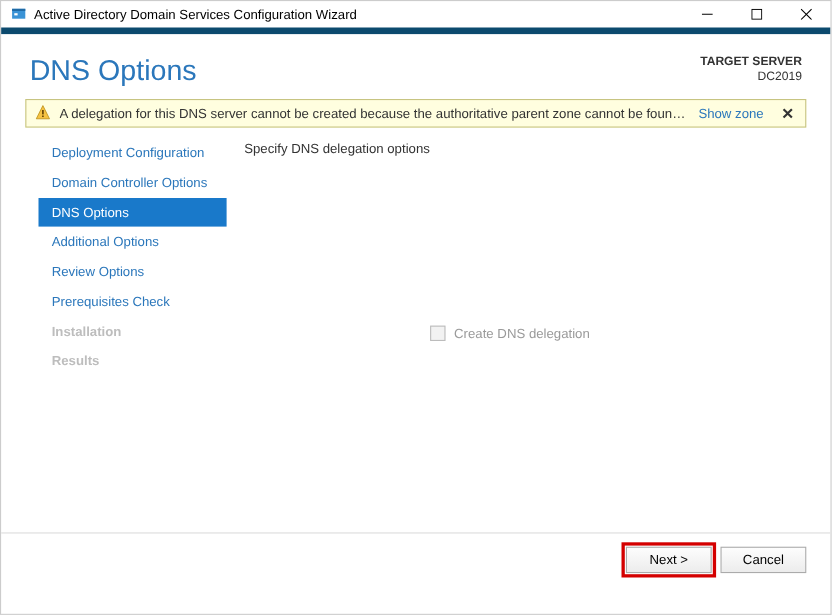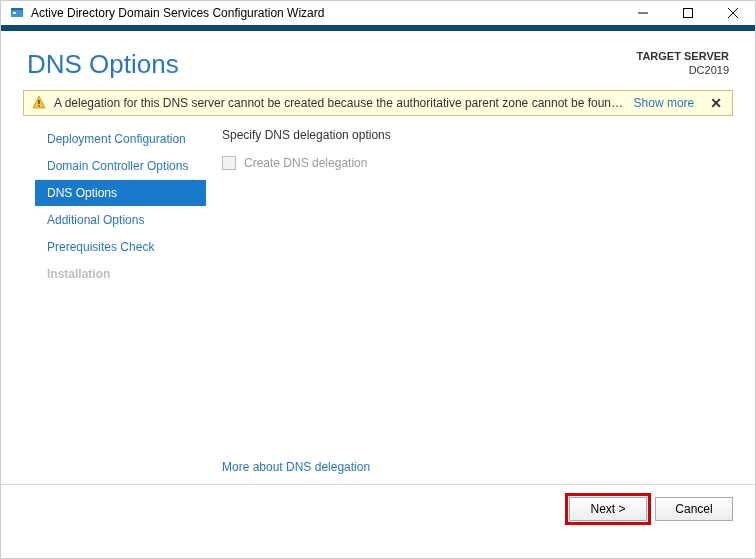--- a/index.html
+++ b/index.html
@@ -21,21 +21,21 @@
     .warning-text { flex: 1; color: #333; white-space: nowrap; overflow: hidden; text-overflow: ellipsis; }
     .show-more { color: #2b77bb; margin: 0 14px 0 8px; cursor: pointer; }
     .warning-close { font-size: 14px; font-weight: bold; cursor: pointer; color: #333; padding: 0 2px; }
     
     .body-area { display: flex; padding-top: 6px; height: 362px; }
     .sidebar { width: 205px; padding-left: 34px; padding-top: 4px; }
     .nav-item { padding: 6px 10px 6px 12px; font-size: 12px; color: #2b77bb; cursor: pointer; margin-bottom: 1px; }
     .nav-item.selected { background: #1979ca; color: #fff; }
     .nav-item.disabled { color: #bdbdbd; cursor: default; font-weight: bold; }
     
-    .content { flex: 1; padding: 6px 30px 0 16px; display:flex; flex-direction:column; }
+    .content { flex: 1; padding: 6px 30px 0 16px; display:flex; flex-direction:row;text-align:right; }
     .section-heading { font-size: 12px; color: #333; margin-bottom: 14px; }
     .checkbox-row { display: flex; align-items: center; gap: 8px; color: #9a9a9a; }
     .checkbox-box { width: 14px; height: 14px; border: 1px solid #bcbcbc; background: #f2f2f2; }
     .content-spacer { flex:1; }
     .more-link { color: #2b77bb; font-size: 12px; cursor:pointer; padding-bottom: 4px;}
     
     .footer-sep { border-top: 1px solid #dcdcdc; margin: 6px 0 0 0;}
     .footer { display: flex; justify-content: flex-end; gap: 8px; padding: 12px 22px 0 0; }
     .btn { min-width: 78px; height: 24px; border: 1px solid #ababab; background: linear-gradient(#fdfdfd,#ececec); font-size: 12px; color: #000; display:flex; align-items:center; justify-content:center; cursor:pointer; }
     .btn.disabled { color: #a0a0a0; border-color:#cfcfcf; cursor:default;}
@@ -83,42 +83,43 @@
 
 <div class="warning-bar">
   <span class="warning-icon">
     <svg width="14" height="14" viewBox="0 0 14 14">
         <polygon points="7,1 13,13 1,13" fill="#f6c342" stroke="#b88a12" stroke-width="0.7"></polygon>
         <rect x="6.3" y="5" width="1.4" height="4" fill="#5a3b00"></rect>
         <rect x="6.3" y="10" width="1.4" height="1.4" fill="#5a3b00"></rect>
       </svg>
   </span>
   <span class="warning-text">A delegation for this DNS server cannot be created because the authoritative parent zone cannot be found...</span>
-  <span class="show-more">Show more</span>
+  <span class="show-more">Show zone</span>
   <span class="warning-close">✕</span>
 </div>
 
 <div class="body-area">
   <div class="sidebar">
     <div class="nav-item">Deployment Configuration</div>
     <div class="nav-item">Domain Controller Options</div>
     <div class="nav-item selected">DNS Options</div>
     <div class="nav-item">Additional Options</div>
+    <div class="nav-item">Review Options</div>
     <div class="nav-item">Prerequisites Check</div>
     <div class="nav-item disabled">Installation</div>
+    <div class="nav-item disabled">Results</div>
   </div>
 
   <div class="content">
     <div class="section-heading">Specify DNS delegation options</div>
     <div class="checkbox-row">
       <span class="checkbox-box"></span>
       <span>Create DNS delegation</span>
     </div>
     <div class="content-spacer"></div>
-    <div class="more-link">More about DNS delegation</div>
   </div>
 </div>
 
 <div class="footer-sep"></div>
 <div class="footer">
   <div class="btn highlight">Next &gt;</div>
   <div class="btn">Cancel</div>
 </div>
 
 </body></html>

